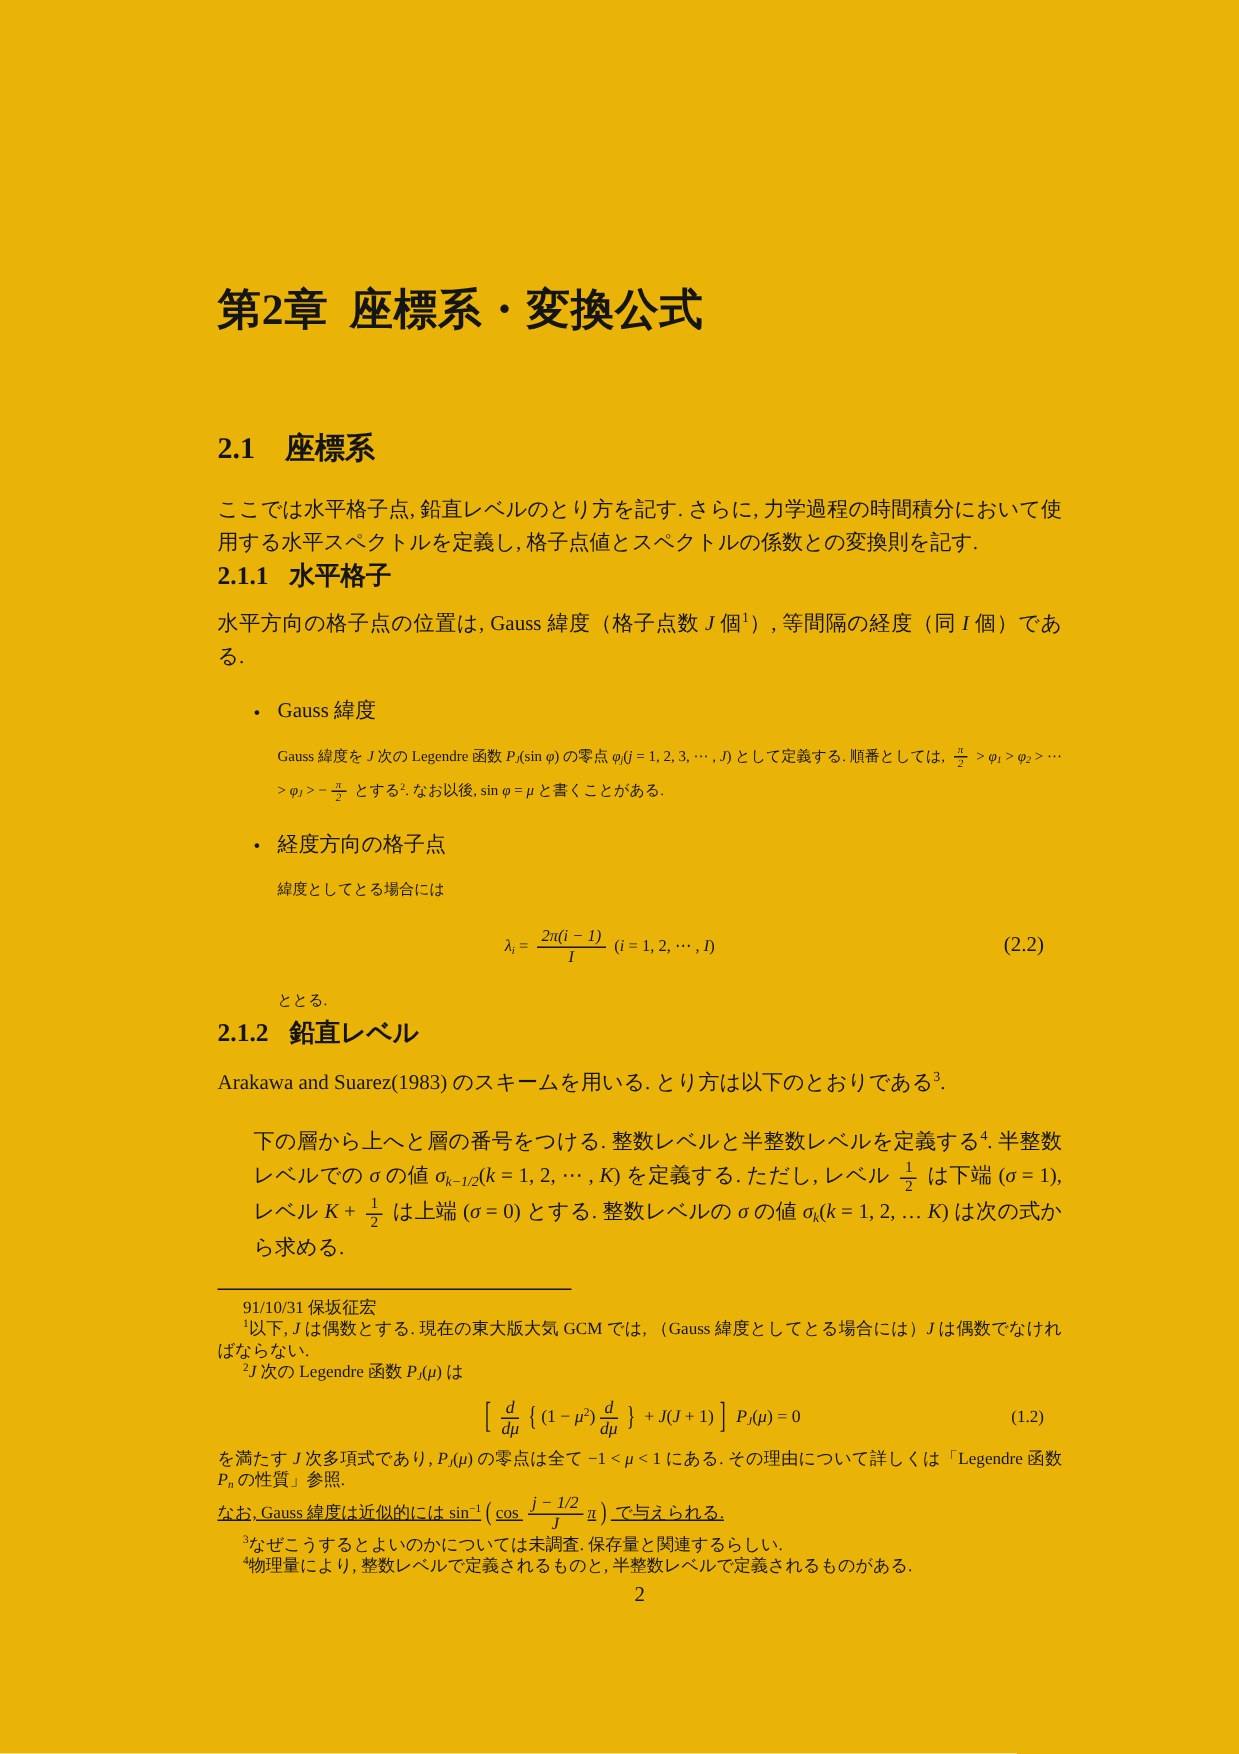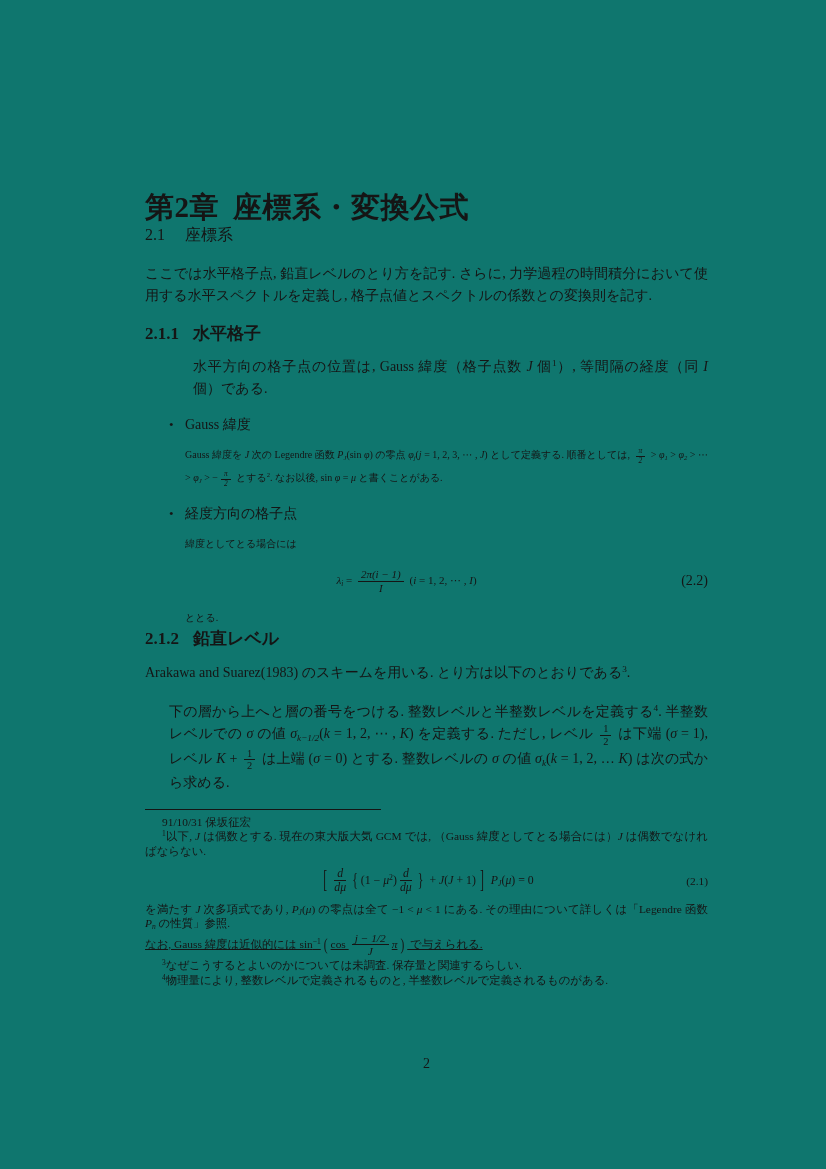--- a/index.html
+++ b/index.html
@@ -1,37 +1,37 @@
 <!DOCTYPE html>
 <html><head>
 <meta charset="utf-8">
 <style>
   * { margin:0; padding:0; box-sizing:border-box; }
   html,body { background:#ffffff; }
   .page {
-    position:relative; width:826px; height:1169px; background:#0f766e;
+    position:relative; width:826px; height:1169px; background:#eab308;
     color:#151515; font-family:"Liberation Serif","DejaVu Serif",serif;
     overflow:hidden;
   }
   .content { position:absolute; left:145px; top:0; width:563px; }
 
   .chapter { margin-top:190px; font-size:29px; font-weight:bold; line-height:1.2; letter-spacing:0.5px; }
   .chapter .ch-num { margin-right:14px; }
 
-  .sec { font-size:16px; font-weight:normal; line-height:1.2; }
+  .sec { margin-top:62px; font-size:20px; font-weight:bold; line-height:1.2; }
   .sec .h-gap { margin-right:20px; }
 
   .subsec { font-size:17px; font-weight:bold; line-height:1.2; }
   .subsec .h-gap { margin-right:14px; }
-  .subsec-1 { margin-top:17px; }
+  .subsec-1 { }
   .subsec-2 { }
 
   .body-par { font-size:14px; line-height:22px; text-align:justify; }
   .intro-par { margin-top:19px; }
-  .grid-par  { margin-top:12px;margin-left:48px; }
+  .grid-par  { margin-top:12px; }
   .para-arakawa { margin-top:13px; }
   .para-levels  { margin-top:17px;margin-left:24px; }
 
   .bullets { margin-top:12px; }
   .bullet-item { margin-top:14px; }
   .bullet-head { display:flex; margin-left:24px; font-size:14px; line-height:22px; }
   .bullet-mark { width:16px; font-size:13px; }
   .bullet-body { margin-left:40px; margin-top:7px; font-size:10px; line-height:23px; text-align:justify; }
 
   
@@ -45,21 +45,21 @@
   .fr-d { display:block; }
   .sfrac { font-size:74%; }
   .up    { font-style:normal; }
   .bigd  { display:inline-block; font-style:normal; line-height:1; }
   .d1 { transform:scaleY(2.05); margin:0 4px; }
   .d2 { transform:scaleY(1.55); margin:0 3px; }
 
   .equation { position:relative; text-align:center; margin:13px 0 12px 0; }
   .bullet-wrap .equation { margin-left:-40px; }
   .eq-main { font-size:11px; }
-  .eqtag { position:absolute; right:0; top:50%; transform:translateY(-50%); font-size:14px; font-style:normal; }
+  .eqtag { position:absolute; right:12px; top:50%; transform:translateY(-50%); font-size:14px; font-style:normal; }
 
   .footnotes { margin-top:15px; font-size:11.4px; line-height:14.5px; }
   .fn-rule { width:236px; border-top:1.2px solid #151515; margin-bottom:5px; }
   .fnote { text-align:justify; }
   .fn-ind { text-indent:17px; }
   .fn-note { line-height:16px; margin-top:1px;text-decoration:underline; }
   .footnotes .equation { margin:9px 0 7px 0; }
   .footnotes .eq-main { font-size:11.8px; }
   .footnotes .eqtag { font-size:11.4px; }
 
@@ -132,29 +132,30 @@
           <span class="fr-d">2</span>
         </span><span class=""> は下端 (</span><span class="mi">σ</span><span class=""> = 1), レベル </span><span class="mi">K</span><span class=""> + </span><span class="frac sfrac up">
           <span class="fr-n">1</span>
           <span class="fr-d">2</span>
         </span><span class=""> は上端 (</span><span class="mi">σ</span><span class=""> = 0) とする. 整数レベルの </span><span class="mi">σ</span><span class=""> の値 </span><span class="mi">σ</span><span class="msub">k</span><span class="">(</span><span class="mi">k</span><span class=""> = 1, 2, … </span><span class="mi">K</span><span class="">) は次の式から求める.</span></p>
 
     <div class="footnotes">
       <div class="fn-rule"></div>
       <p class="fnote fn-ind">91/10/31 保坂征宏</p>
       <p class="fnote fn-ind"><span class="msup">1</span><span class="">以下, </span><span class="mi">J</span><span class=""> は偶数とする. 現在の東大版大気 GCM では, （Gauss 緯度としてとる場合には）</span><span class="mi">J</span><span class=""> は偶数でなければならない.</span></p>
+      <p class="fnote fn-ind"><span class="msup">2</span><span class="mi">J</span><span class=""> 次の Legendre 函数 </span><span class="mi">P</span><span class="msub">J</span><span class="">(</span><span class="mi">μ</span><span class="">) は</span></p>
       <div class="equation">
         <span class="eq-main"><span class="bigd d1">[</span><span class="frac">
               <span class="fr-n">d</span>
               <span class="fr-d">dμ</span>
             </span><span class="bigd d2">{</span><span class="">(1 − </span><span class="mi">μ</span><span class="msup">2</span><span class="">)</span><span class="frac">
               <span class="fr-n">d</span>
               <span class="fr-d">dμ</span>
             </span><span class="bigd d2">}</span><span class=""> + </span><span class="mi">J</span><span class="">(</span><span class="mi">J</span><span class=""> + 1)</span><span class="bigd d1">]</span><span class=""> </span><span class="mi">P</span><span class="msub">J</span><span class="">(</span><span class="mi">μ</span><span class="">) = 0</span></span>
-        <span class="eqtag">(2.1)</span>
+        <span class="eqtag">(1.2)</span>
       </div>
       <p class="fnote"><span class="">を満たす </span><span class="mi">J</span><span class=""> 次多項式であり, </span><span class="mi">P</span><span class="msub">J</span><span class="">(</span><span class="mi">μ</span><span class="">) の零点は全て −1 &lt; </span><span class="mi">μ</span><span class=""> &lt; 1 にある. その理由について詳しくは「Legendre 函数 </span><span class="mi">P</span><span class="msub">n</span><span class=""> の性質」参照.</span></p>
       <p class="fnote fn-note"><span class="">なお, Gauss 緯度は近似的には sin</span><span class="msup">−1</span><span class="bigd d2">(</span><span class="">cos </span><span class="frac">
             <span class="fr-n">j − 1/2</span>
             <span class="fr-d">J</span>
           </span><span class="mi">π</span><span class="bigd d2">)</span><span class=""> で与えられる.</span></p>
       <p class="fnote fn-ind"><span class="msup">3</span><span class="">なぜこうするとよいのかについては未調査. 保存量と関連するらしい.</span></p>
       <p class="fnote fn-ind"><span class="msup">4</span><span class="">物理量により, 整数レベルで定義されるものと, 半整数レベルで定義されるものがある.</span></p>
     </div>
 

